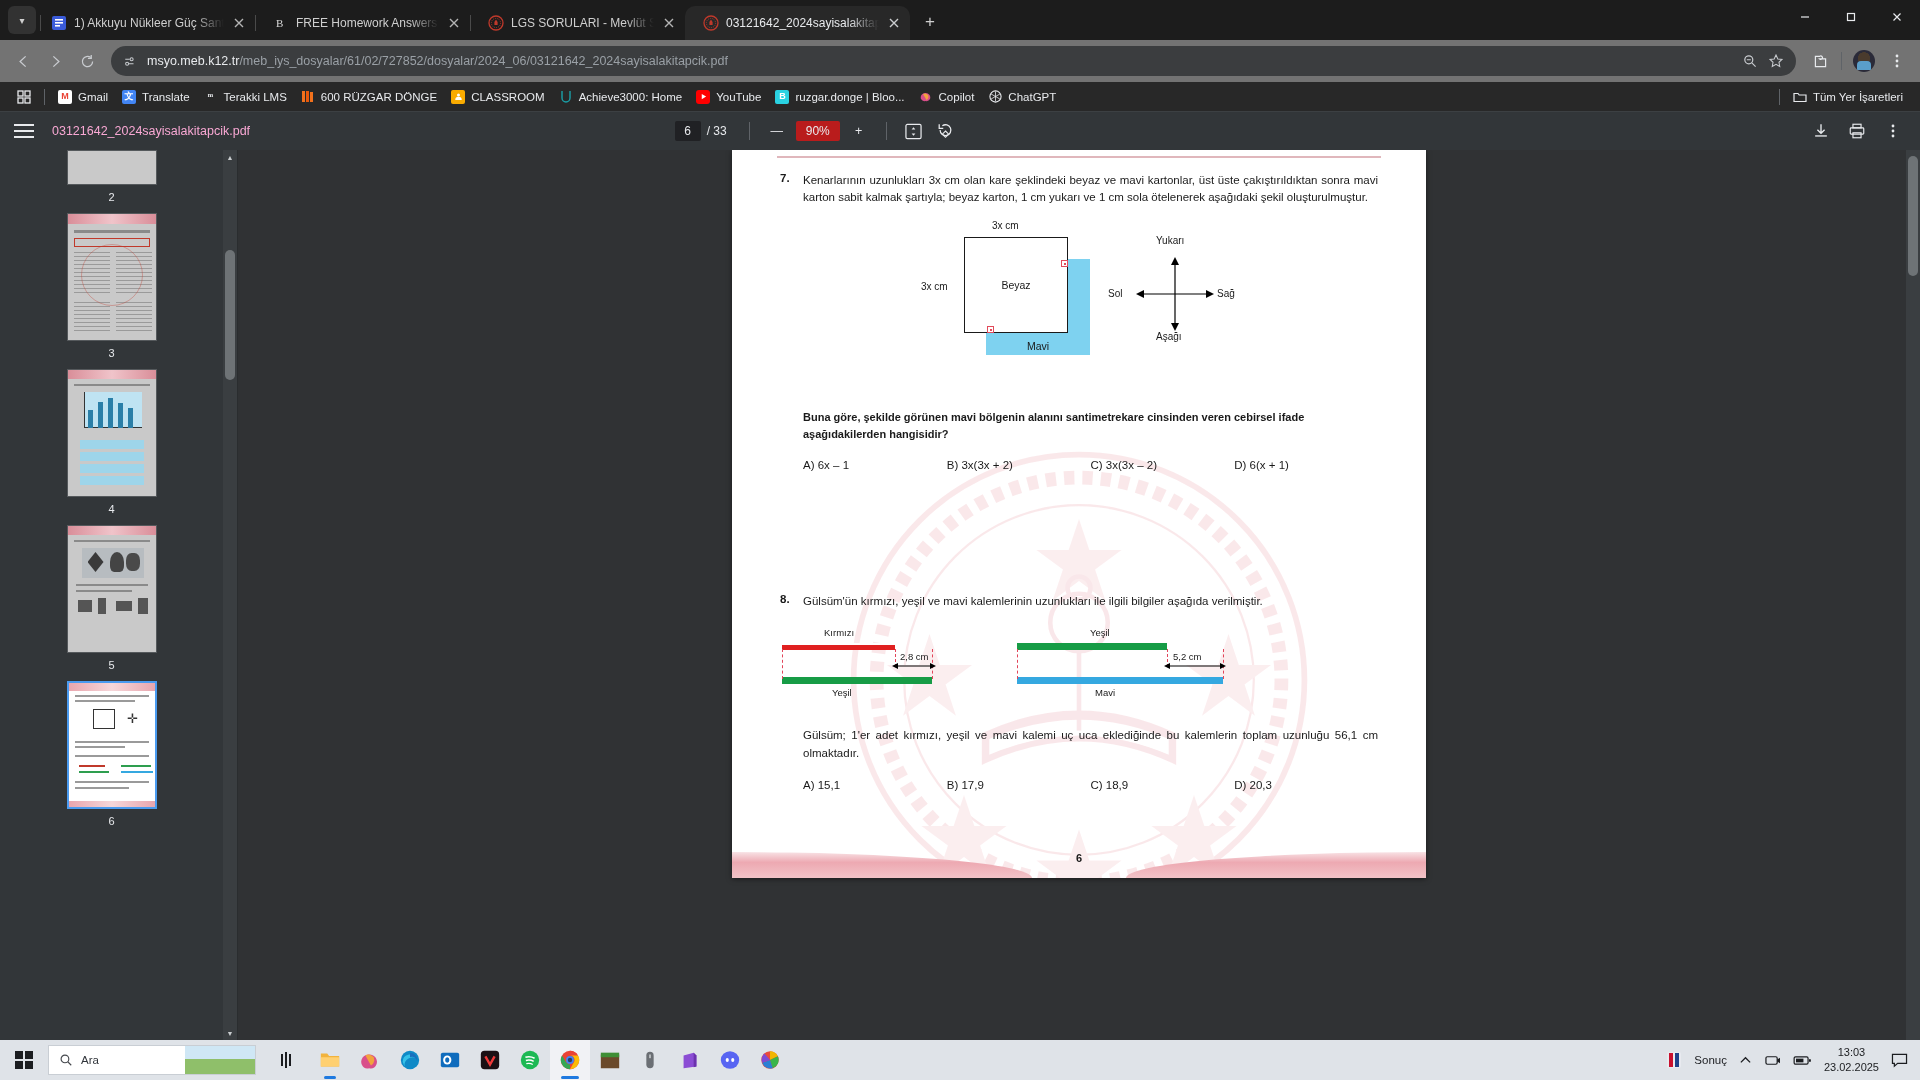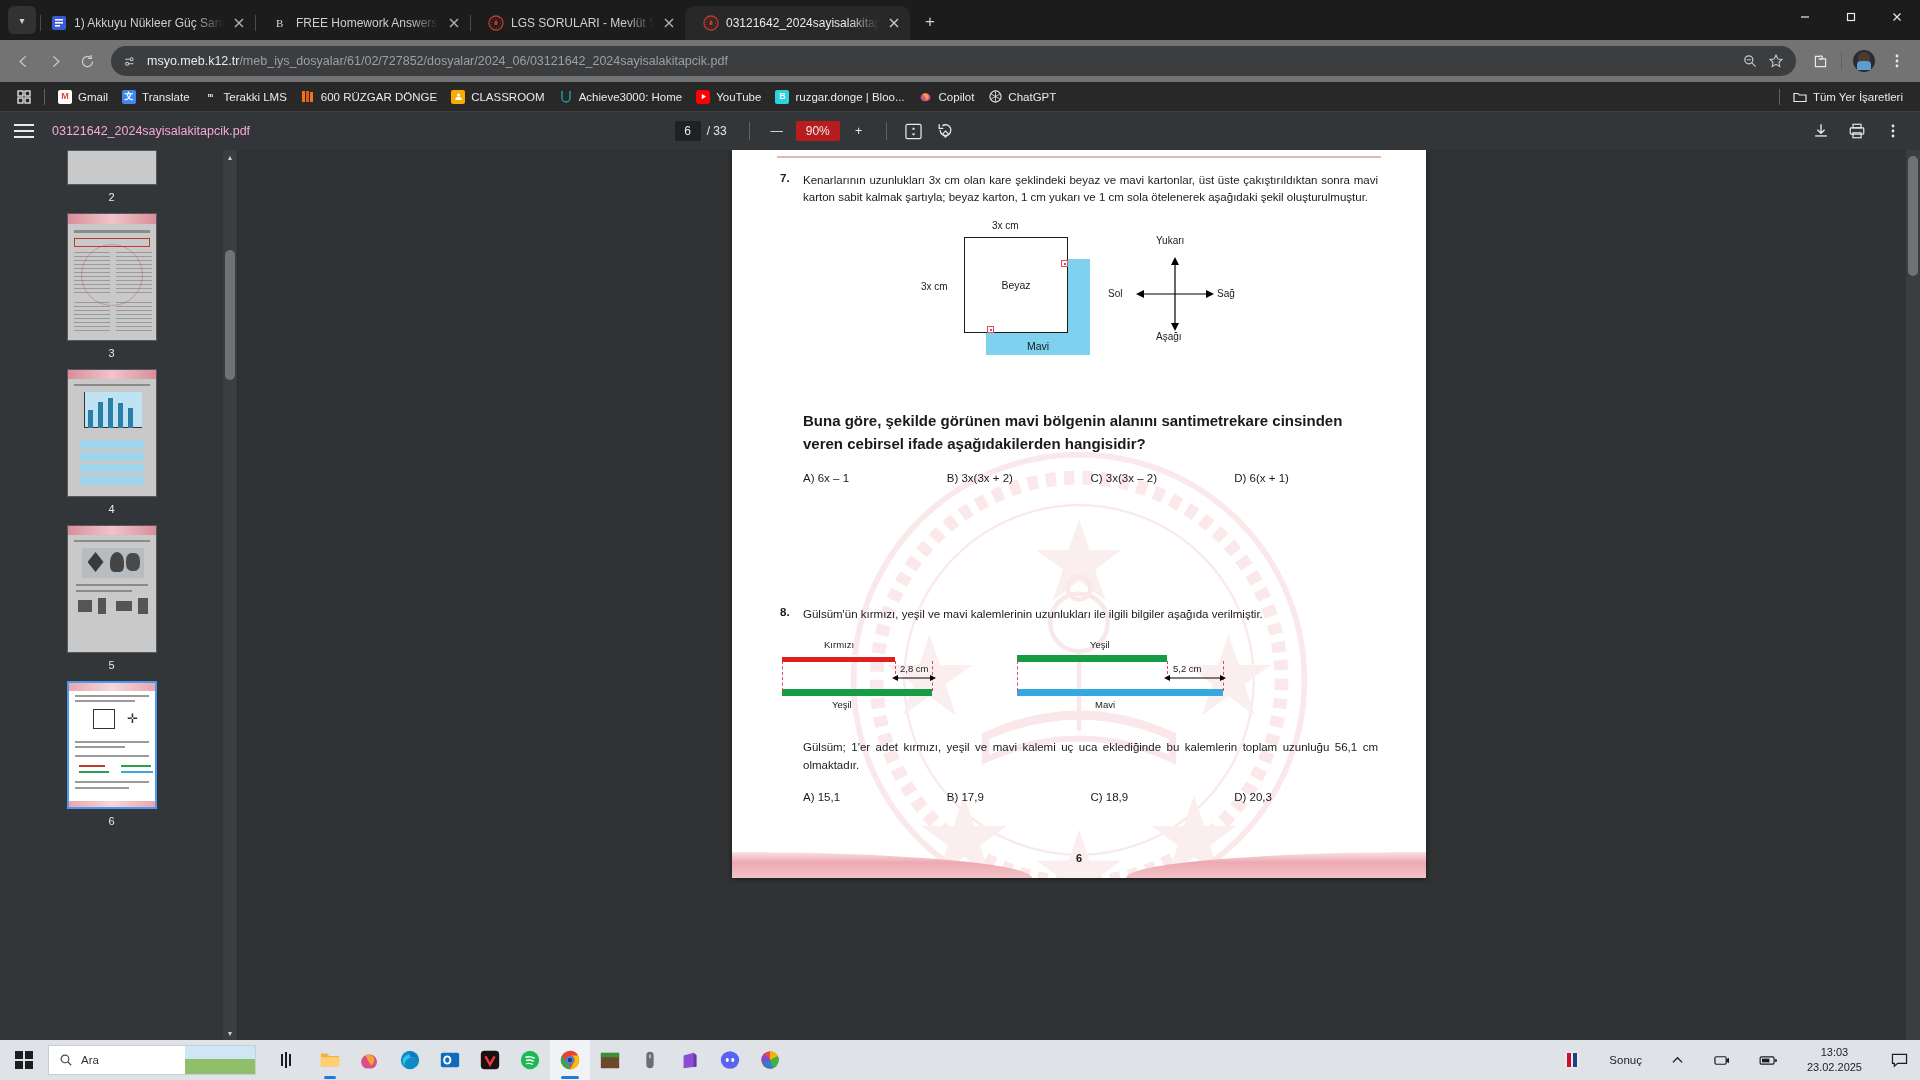--- a/index.html
+++ b/index.html
@@ -195,21 +195,21 @@
   .watermark {
     position:absolute; left:50%; top:300px; transform:translateX(-50%);
     width:460px; height:460px; opacity:.33; pointer-events:none;
   }
 
   
   .content { position:relative; padding:14px 48px 0 48px; color:#1a1a1a; }
   .q { display:flex; gap:9px; margin-bottom:2px; }
   .qnum { font-weight:bold; font-size:11.5px; flex:0 0 auto; width:14px; }
   .qtext { font-size:11.5px; line-height:1.55; text-align:justify; }
-  .prompt { font-weight:bold; font-size:15px; line-height:1.55; margin:0 0 0 23px; }
+  .prompt { font-weight:bold; font-size:11px; line-height:1.55; margin:0 0 0 23px; }
   .choices { display:flex; margin:16px 0 0 23px; font-size:11.5px; }
   .choice { width:25%; }
 
   
   .fig7 { position:relative; height:190px; margin-top:12px; }
   .sqWhite {
     position:absolute; left:184px; top:18px; width:104px; height:96px;
     border:1.2px solid #1a1a1a; background:#fff; z-index:3;
     display:flex; align-items:center; justify-content:center;
     font-size:10.5px;
@@ -266,21 +266,21 @@
   }
   .tb-app.active { background:rgba(255,255,255,.55); }
   .tb-app.active::after {
     content:""; position:absolute; bottom:1px; left:11px; width:18px; height:3px;
     background:#1f7ae0; border-radius:2px;
   }
   .tb-app.running::after {
     content:""; position:absolute; bottom:1px; left:14px; width:12px; height:3px;
     background:#1f7ae0; border-radius:2px;
   }
-  .tray { margin-left:auto; display:flex; align-items:center; gap:29px; padding-right:8px;
+  .tray { margin-left:auto; display:flex; align-items:center; gap:12px; padding-right:8px;
           font-size:11.5px; color:#1b1d20; }
   .clock { text-align:center; line-height:1.35; font-size:11px; }
   .appicon { width:22px; height:22px; border-radius:4px; display:block; }
 </style>
 </head>
 <body>
 
 <div class="tabstrip">
   <div class="tab-chevron">▾</div>
 

